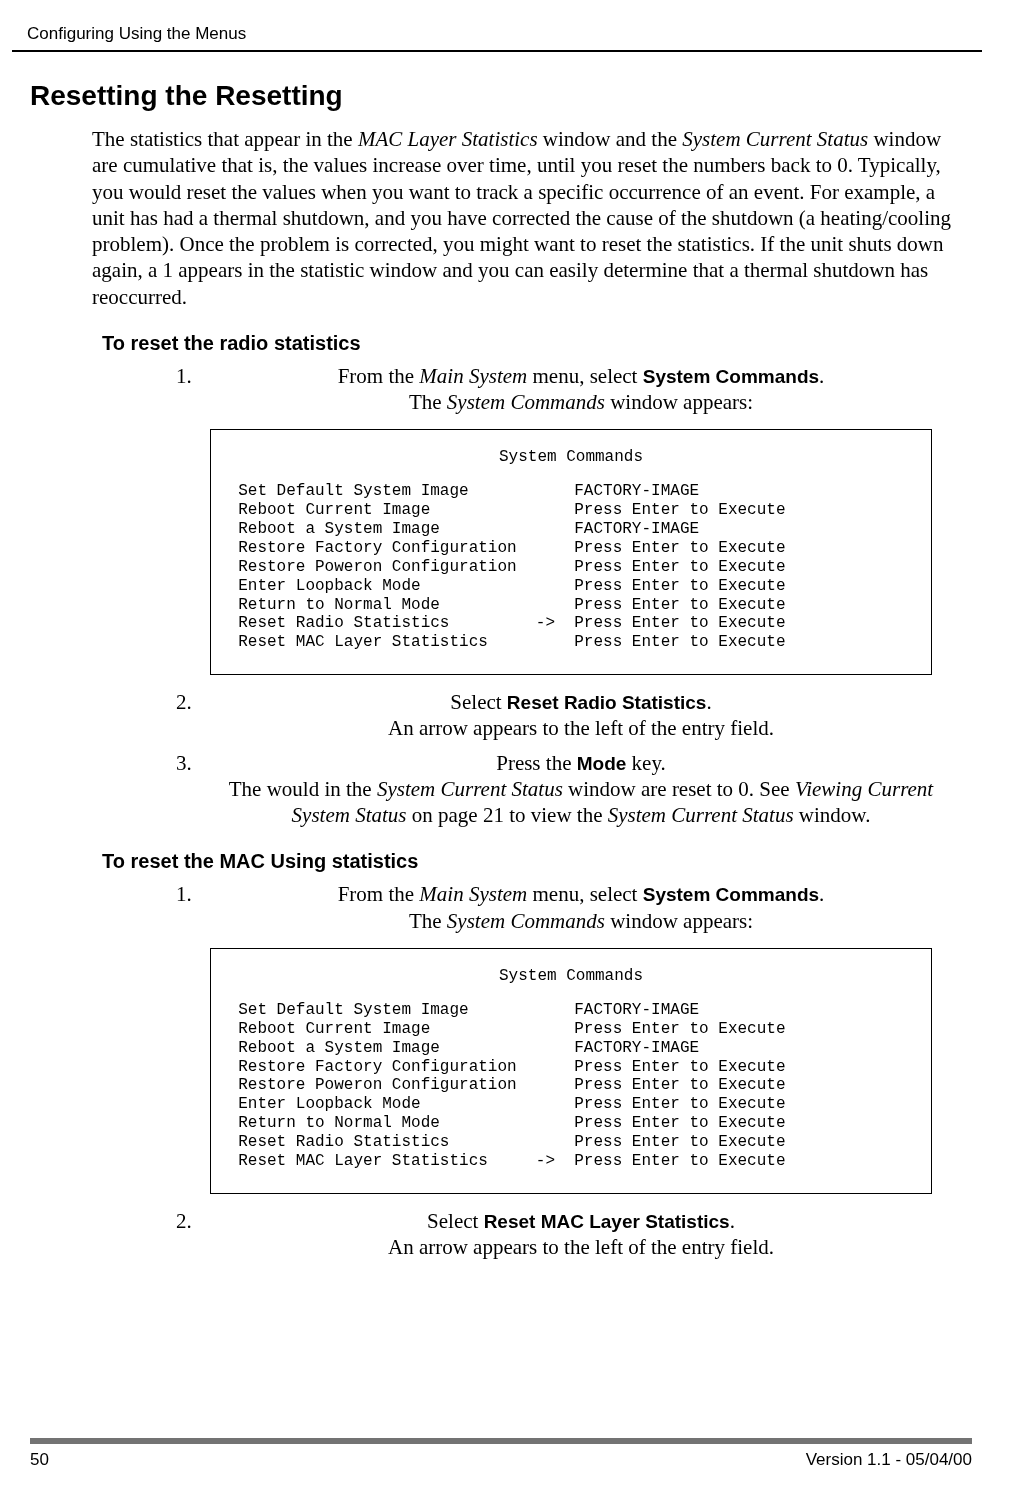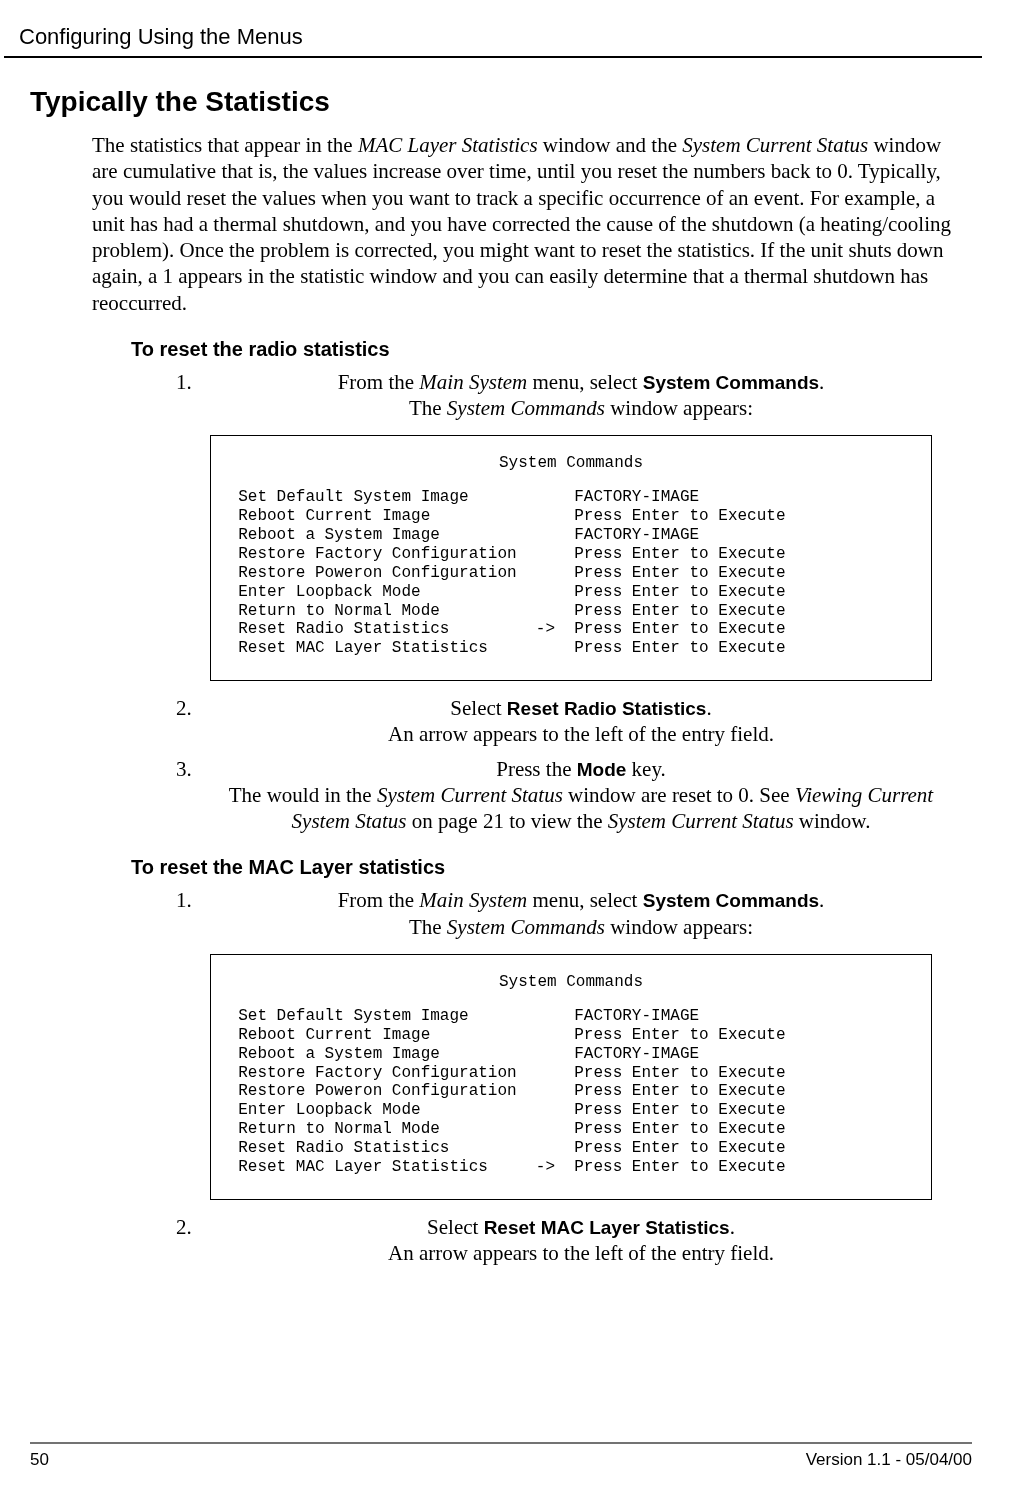--- a/index.html
+++ b/index.html
@@ -8,24 +8,24 @@
       width: 1012px;
       height: 1498px;
       background: white;
       font-family: "Times New Roman", Times, serif;
       color: black;
       position: relative;
       padding: 0;
     }
     .header {
       font-family: Arial, Helvetica, sans-serif;
-      font-size: 22px;
+      font-size: 17px;
       padding: 24px 0 6px 15px;
       border-bottom: 2px solid black;
-      margin: 0 30px 0 4px;
+      margin: 0 30px 0 12px;
     }
     .content {
       padding: 0 60px 0 30px;
     }
     .heading1 {
       font-family: Arial, Helvetica, sans-serif;
       font-weight: bold;
       font-size: 28px;
       margin-top: 28px;
       margin-bottom: 14px;
@@ -33,21 +33,21 @@
     .body-para {
       font-size: 21px;
       line-height: 1.25;
       margin-left: 62px;
       margin-bottom: 14px;
     }
     .heading3 {
       font-family: Arial, Helvetica, sans-serif;
       font-weight: bold;
       font-size: 20px;
-      margin-left: 101px;
+      margin-left: 72px;
       margin-top: 22px;
       margin-bottom: 8px;
     }
     .step {
       font-size: 21px;
       line-height: 1.25;
       margin-left: 146px;
       margin-bottom: 8px;
       position: relative;
     }
@@ -84,38 +84,38 @@
       font-family: "Courier New", Courier, monospace;
       font-size: 16px;
       line-height: 1.18;
       white-space: pre;
     }
     .footer {
       position: absolute;
       bottom: 28px;
       left: 30px;
       right: 40px;
-      border-top: 2px solid #737373;
+      border-top: 6px solid #737373;
       padding-top: 6px;
       font-family: Arial, Helvetica, sans-serif;
       font-size: 17px;
     }
     .page-no { float: left; }
     .version { float: right; }
   </style>
 </head>
 <body>
 
 <div class="header">
   <span>Configuring Using the Menus</span>
 </div>
 
 <div class="content">
 
-  <div class="heading1">Typically the Statistics</div>
+  <div class="heading1">Resetting the Resetting</div>
 
   <div class="body-para">
     <span>The statistics that appear in the </span><span class="italic">MAC Layer Statistics</span><span> window and the </span><span class="italic">System Current Status</span><span> window are cumulative that is, the values increase over time, until you reset the numbers back to 0. Typically, you would reset the values when you want to track a specific occurrence of an event. For example, a unit has had a thermal shutdown, and you have corrected the cause of the shutdown (a heating/cooling problem). Once the problem is corrected, you might want to reset the statistics. If the unit shuts down again, a 1 appears in the statistic window and you can easily determine that a thermal shutdown has reoccurred.</span>
   </div>
 
   <div class="heading3">To reset the radio statistics</div>
 
   <div class="step">
     <span class="step-num">1.</span>
     <span class="step-body">
@@ -146,21 +146,21 @@
   </div>
 
   <div class="step">
     <span class="step-num">3.</span>
     <span class="step-body">
       <span>Press the </span><span class="ui-bold">Mode</span><span> key.</span><br>
       <span>The would in the </span><span class="italic">System Current Status</span><span> window are reset to 0. See </span><span class="italic">Viewing Current System Status</span><span> on page 21 to view the </span><span class="italic">System Current Status</span><span> window.</span>
     </span>
   </div>
 
-  <div class="heading3">To reset the MAC Layer statistics</div>
+  <div class="heading3">To reset the MAC Using statistics</div>
 
   <div class="step">
     <span class="step-num">1.</span>
     <span class="step-body">
       <span>From the </span><span class="italic">Main System</span><span> menu, select </span><span class="ui-bold">System Commands</span><span>.</span><br>
       <span>The </span><span class="italic">System Commands</span><span> window appears:</span>
     </span>
   </div>
 
   <div class="term-box">

